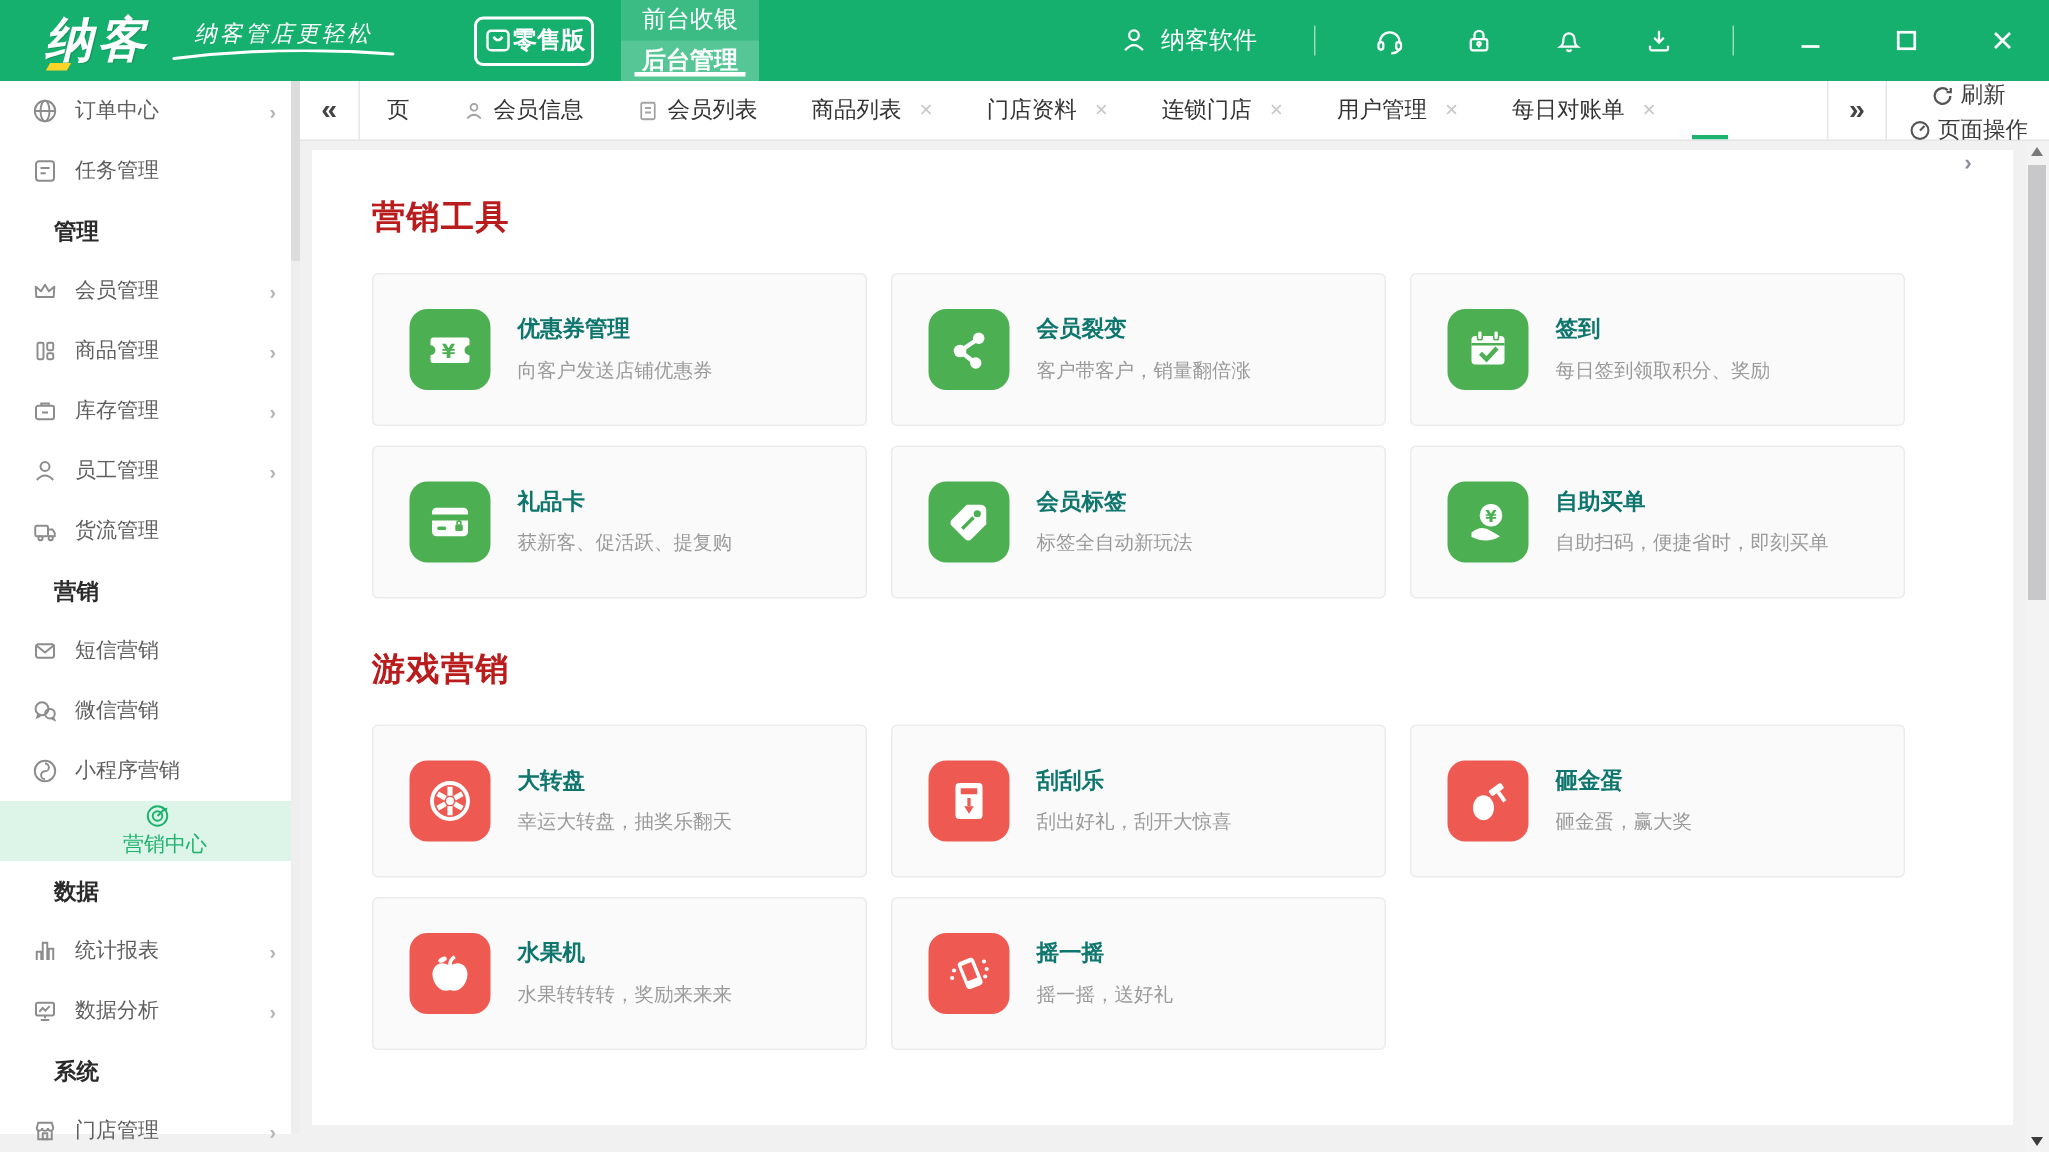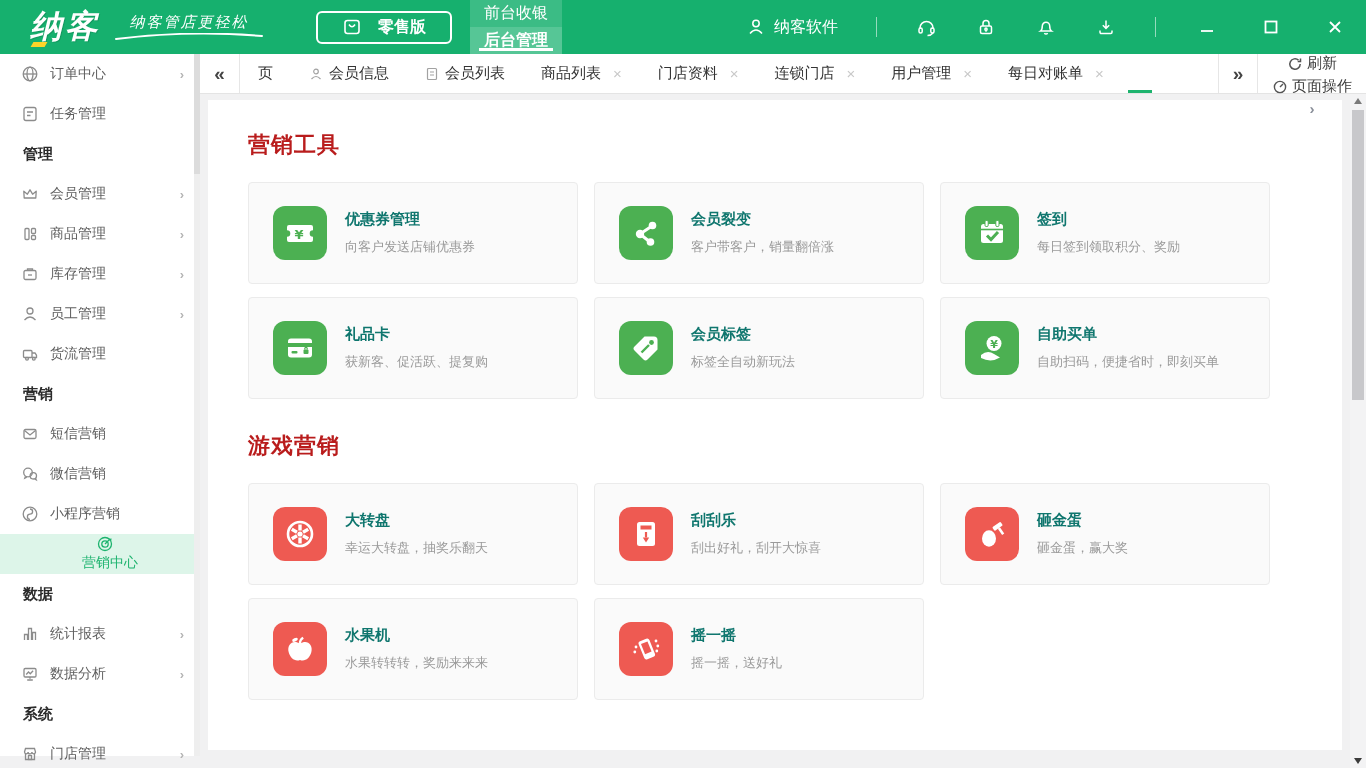--- a/index.html
+++ b/index.html
@@ -9,22 +9,22 @@
   
   .topbar { position:absolute; left:0; top:0; width:1366px; height:54px;
     background:#16b06e; display:flex; align-items:center; color:#fff; z-index:30; }
   .logo { font-size:32px; font-weight:bold; font-style:italic; letter-spacing:3px;
     margin-left:30px; position:relative; text-shadow:1px 1px 0 rgba(0,0,0,.12); }
   .logo::after { content:""; position:absolute; left:2px; bottom:2px; width:14px; height:5px;
     background:#ffd428; transform:skewX(-30deg); }
   .slogan-wrap { margin-left:14px; display:flex; flex-direction:column; align-items:center; }
   .slogan { font-size:15px; font-style:italic; letter-spacing:2px; white-space:nowrap; }
   .slogan-swoosh { margin-top:1px; }
-  .edition { display:flex; align-items:center; gap:16px; border:2px solid #fff; border-radius:6px;
-    padding:4px 24px; margin-left:52px; font-size:16px; font-weight:bold; cursor:pointer; }
+  .edition { display:flex; align-items:center; gap:0; border:2px solid #fff; border-radius:6px;
+    padding:4px 4px; margin-left:52px; font-size:16px; font-weight:bold; cursor:pointer; }
   .mainnav { display:flex; margin-left:16px; height:54px; align-items:flex-end;flex-direction:column; }
   .mainnav .ntab { width:92px; height:38px; margin:0 2px; display:flex; align-items:center;
     justify-content:center; font-size:16px; background:rgba(255,255,255,.16);
     cursor:pointer; position:relative; }
   .mainnav .ntab.active { background:rgba(255,255,255,.28); font-weight:bold; }
   .mainnav .ntab.active::after { content:""; position:absolute; bottom:3px; left:10%;
     width:80%; height:3px; background:#fff; }
   .topbar-right { margin-left:auto; display:flex; align-items:center; margin-right:18px; gap:38px; }
   .tb-user { display:flex; align-items:center; gap:8px; font-size:16px; cursor:pointer; }
   .tb-divider { width:1px; height:20px; background:rgba(255,255,255,.55); }
@@ -52,21 +52,21 @@
   .sidebar { position:absolute; left:0; top:54px; bottom:12px; width:200px; background:#fff; z-index:10; }
   .side-scroll { position:absolute; right:0; top:0; bottom:0; width:6px; background:#eeeeee; }
   .side-scroll .sthumb { position:absolute; top:0; left:0; width:6px; height:120px; background:#dcdcdc; }
   .srow { height:40px; display:flex; align-items:center; padding-left:20px; position:relative;
     color:#5f5f5f; font-size:14px; cursor:pointer; }
   .srow .sicon { width:20px; height:20px; margin-right:10px; display:flex; align-items:center;
     justify-content:center; color:#8c8c8c; }
   .srow .arrow { position:absolute; right:16px; color:#b4b4b4; font-size:13px; font-weight:bold; }
   .srow.active { background:#ddf5e9; color:#1db36e;flex-direction:column; }
   .srow.active .sicon { color:#1db36e; }
-  .ssection { height:40px; display:flex; align-items:center; padding-left:23px;
+  .ssection { height:40px; display:flex; align-items:center; padding-left:36px;
     font-size:15px; font-weight:bold; color:#2b2b2b; cursor:default; }
 
   
   .main { position:absolute; left:200px; top:94px; right:0; bottom:0; background:#f1f1f2; }
   .panel { position:absolute; left:8px; top:6px; right:24px; bottom:18px; background:#fff;
     padding:30px 26px 0 40px; overflow:hidden; }
   .sec-title { font-family:"Liberation Serif","DejaVu Serif",serif; font-size:22px;
     font-weight:bold; color:#b91c1c; letter-spacing:1px; }
   .cards { display:grid; grid-template-columns:repeat(3,330px); column-gap:16px; row-gap:13px;
     margin-top:22px; }

